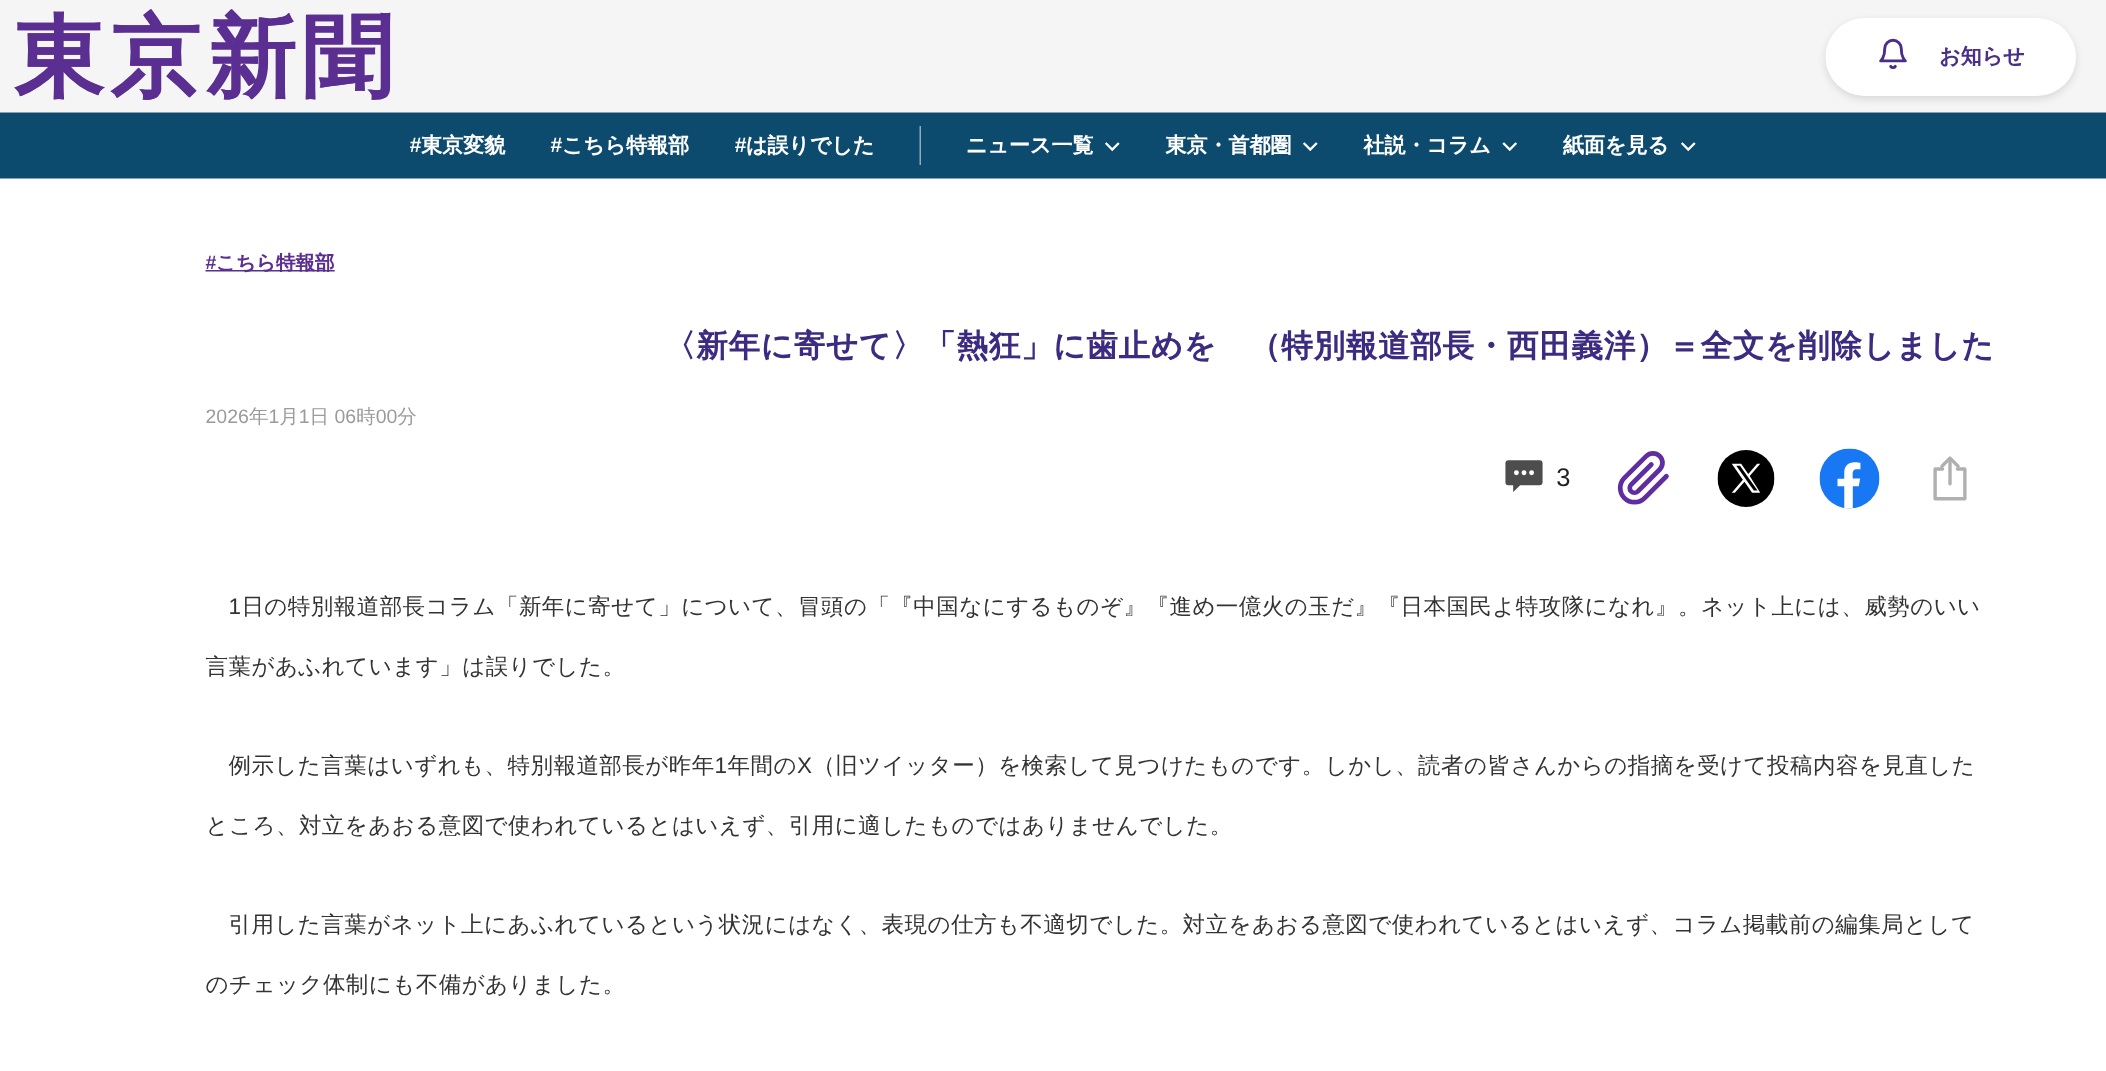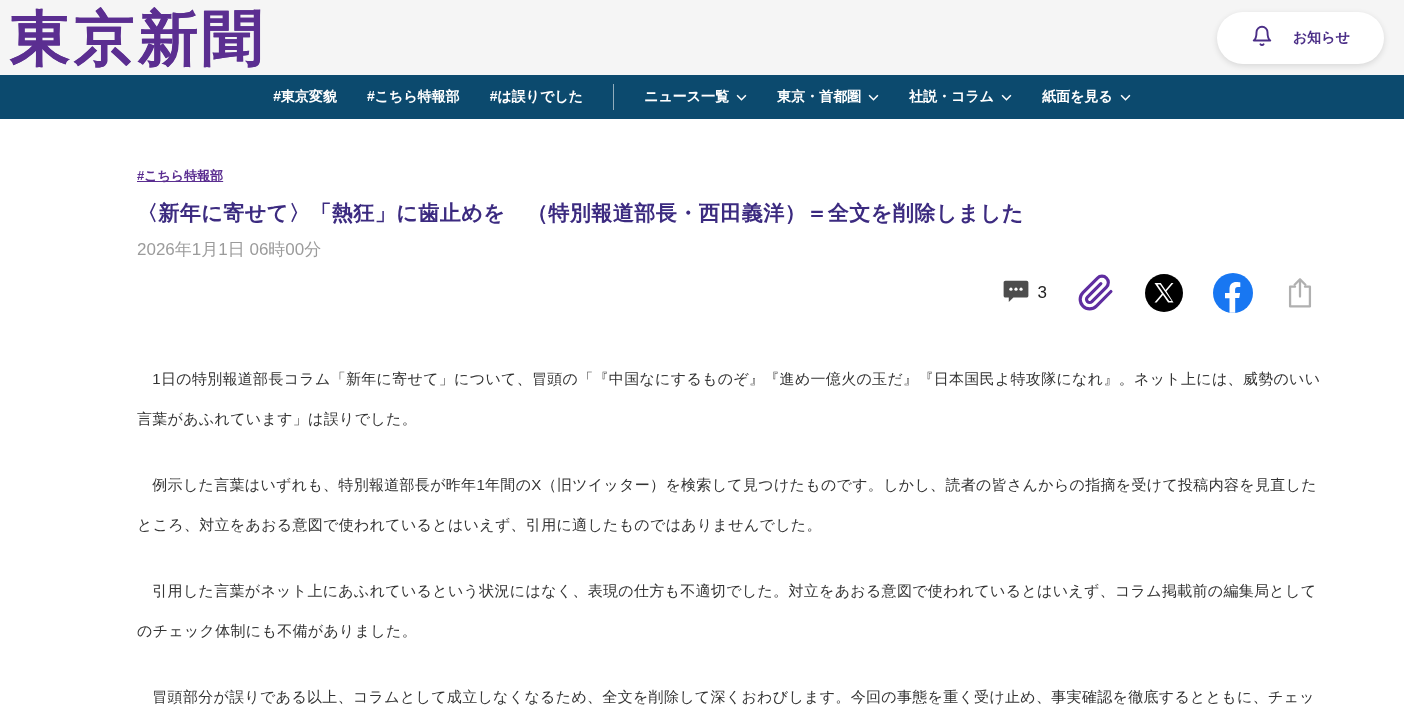--- a/index.html
+++ b/index.html
@@ -40,24 +40,24 @@
   .nav-divider { width: 1px; height: 26px; background: rgba(255,255,255,0.55); }
   .chev { width: 11px; height: 7px; display: inline-block; }
 
   
   .content { padding: 47px 0 0 137px; width: 1330px; }
   .tag-link {
     color: #5b2e91; font-size: 13px; font-weight: bold;
     text-decoration: underline; cursor: pointer; display: inline-block;
   }
   .article-title {
-    margin-top: 14px; font-size: 21px; font-weight: bold;
-    color: #3c2b80; letter-spacing: 0.5px;
+    margin-top: 32px; font-size: 21px; font-weight: bold;
+    color: #3c2b80; letter-spacing: 0.5px; text-align: right;
   }
-  .article-date { margin-top: 11px; font-size: 17px; color: #9b9b9b; }
+  .article-date { margin-top: 25px; font-size: 13px; color: #9b9b9b; }
 
   .share-row {
     display: flex; align-items: center; justify-content: flex-end;
     gap: 30px; width: 1180px; margin-top: 8px; height: 48px;
   }
   .comment-wrap { display: flex; align-items: center; gap: 8px; cursor: pointer; }
   .comment-count { font-size: 17px; color: #222; }
   .icon-btn { cursor: pointer; display: flex; align-items: center; }
 
   .article-body { margin-top: 42px; width: 1185px; }

